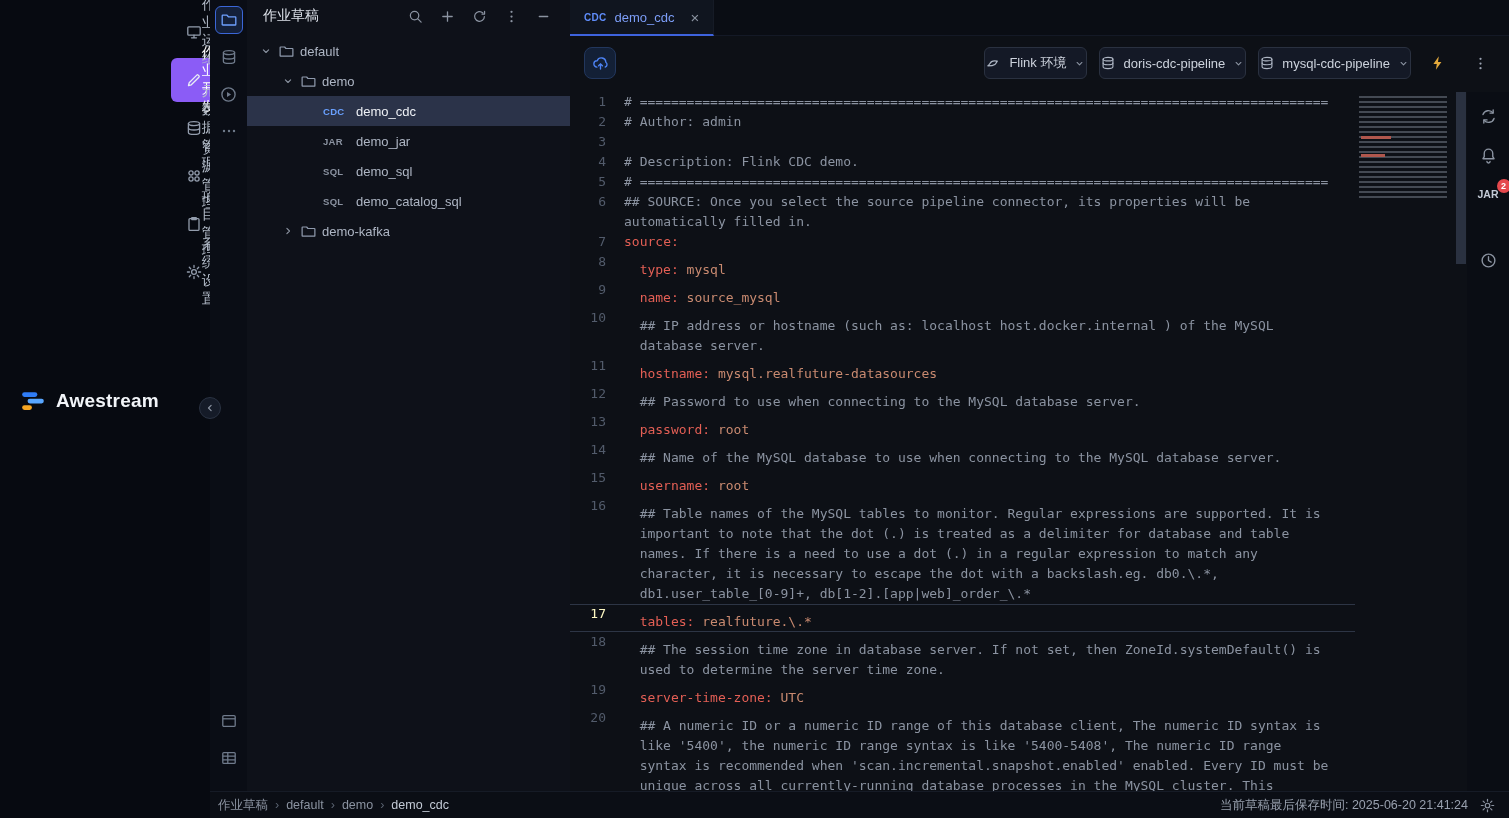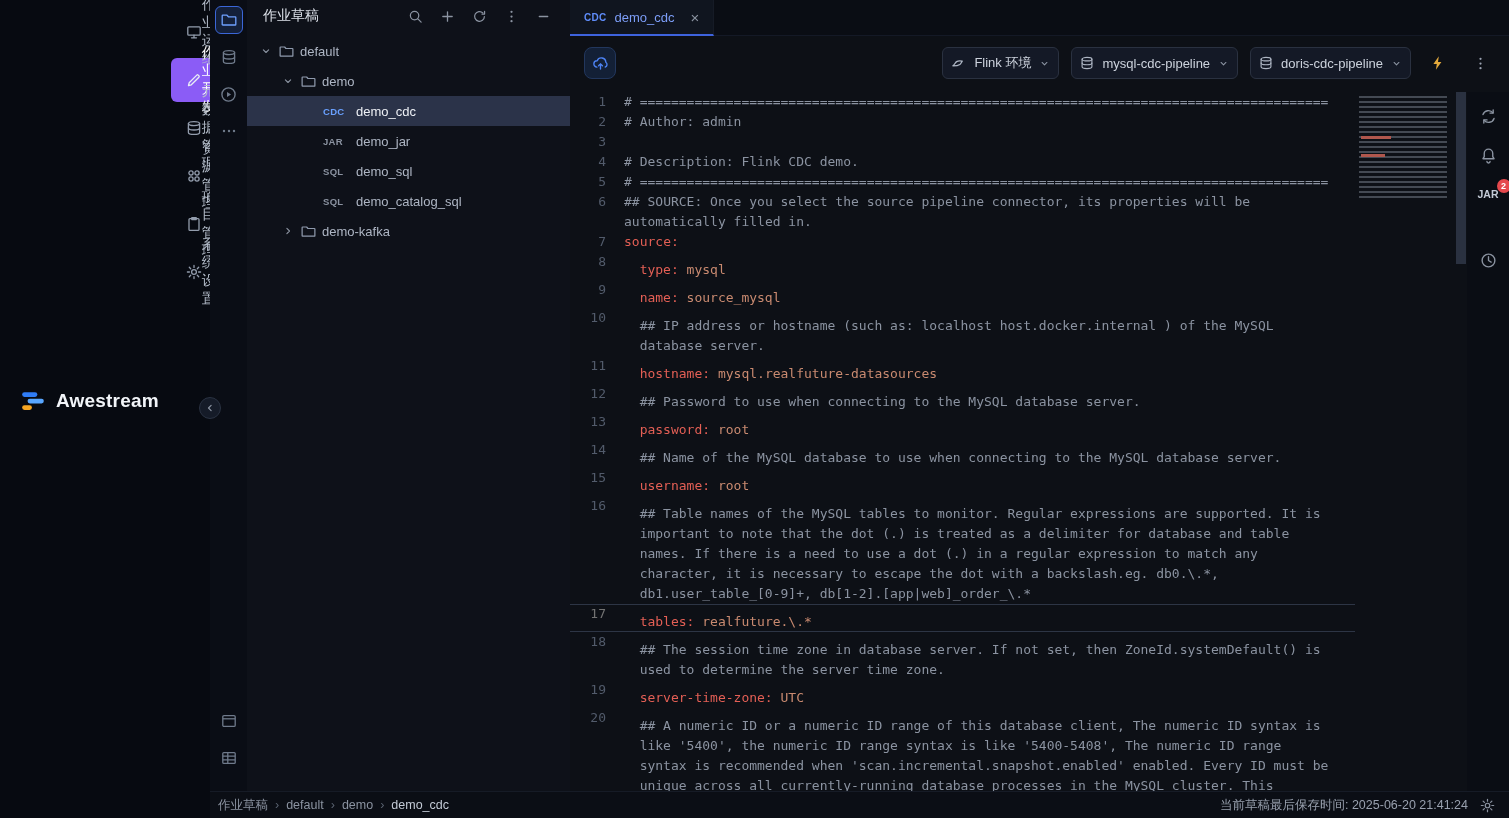--- a/index.html
+++ b/index.html
@@ -58,40 +58,40 @@
   .tabbar { height:36px; flex:none; background:#0a0d14; display:flex; align-items:stretch; border-bottom:1px solid #141926; }
   .tab { display:flex; align-items:center; gap:8px; padding:0 14px; background:#10151f; margin-bottom:-1px;
     border-right:1px solid #161b26; border-bottom:2px solid #3e63dd; color:#7d9ef8; font-size:13px; cursor:pointer; }
   .tab-badge { color:#5f8cf9; font-size:10px; font-weight:700; letter-spacing:.3px; }
   .tab-close { color:#8b93a1; font-size:15px; margin-left:8px; cursor:pointer; }
 
   .toolbar { height:54px; flex:none; display:flex; align-items:center; gap:12px; padding:0 14px; background:#0d1016; }
   .deploy-btn { width:32px; height:32px; flex:none; border-radius:8px; background:#132036; border:1px solid #22375d;
     color:#4d82f3; display:flex; align-items:center; justify-content:center; cursor:pointer; }
   .tb-spacer { flex:1; }
-  .dropdown { height:32px; display:flex; align-items:center; gap:8px; padding:0 8px; border:1px solid #2a3140;
+  .dropdown { height:32px; display:flex; align-items:center; gap:8px; padding:0 1px; border:1px solid #2a3140;
     border-radius:6px; background:#141926; color:#cdd3dd; font-size:13px; cursor:pointer; }
   .dropdown .ic { color:#aeb6c4; }
   .dropdown .chev { color:#8b93a1; }
   .icon-btn { width:30px; height:30px; background:transparent; border:none; display:flex; align-items:center; justify-content:center;
     color:#9aa2b1; cursor:pointer; }
   .icon-btn.bolt { color:#e3a93c; }
 
   .editor-wrap { flex:1; display:flex; min-height:0; padding-top:2px; }
   .code { flex:1; min-width:0; overflow:hidden; font-family:"DejaVu Sans Mono","Liberation Mono",monospace;
     font-size:13px; line-height:20px; color:#d6dce6; }
   .cl { display:flex; }
   .ln { width:54px; flex:none; text-align:right; padding-right:18px; color:#525b6b; }
   .ct { flex:1; min-height:20px; max-width:706px; white-space:pre-wrap; word-break:break-word; }
   .ct.ind { padding-left:2ch;margin-top:8px; }
   .tc { color:#8b93a1; }
   .tk { color:#e35f55; }
   .tv { color:#c98a70; }
   .cl.cur { box-shadow: inset 0 1px 0 #2d3545, inset 0 -1px 0 #2d3545; }
-  .cl.cur .ln { color:#737373; }
+  .cl.cur .ln { color:#fef9c3; }
 
   .minimap { width:100px; flex:none; position:relative; padding:4px 8px 0 4px; cursor:pointer; }
   .mm-base { height:104px; width:88px;
     background:repeating-linear-gradient(to bottom, rgba(150,160,175,.40) 0 2px, transparent 2px 5px); }
   .mm-mark { position:absolute; height:3px; background:#b0574d; }
   .mm-mark.m1 { top:44px; left:6px; width:30px; }
   .mm-mark.m2 { top:62px; left:6px; width:24px; }
   .vscroll { width:12px; flex:none; }
   .vthumb { width:10px; height:172px; margin:0 auto; background:#2a3140; cursor:pointer; }
 
@@ -433,36 +433,36 @@
               </span>
           </div>
           <div class="dropdown">
             <span class="ic">
                 <svg width="14" height="14" viewBox="0 0 16 16" fill="none" stroke="currentColor" stroke-width="1.3" stroke-linecap="round">
                   <ellipse cx="8" cy="3.6" rx="5.6" ry="2"></ellipse>
                   <path d="M2.4 3.6v8.8c0 1.1 2.5 2 5.6 2s5.6-.9 5.6-2V3.6"></path>
                   <path d="M2.4 8c0 1.1 2.5 2 5.6 2s5.6-.9 5.6-2"></path>
                 </svg>
               </span>
-            <span class="dd-label">mysql-cdc-pipeline</span>
+            <span class="dd-label">doris-cdc-pipeline</span>
             <span class="ic chev">
                 <svg width="11" height="11" viewBox="0 0 16 16" fill="none" stroke="currentColor" stroke-width="1.6" stroke-linecap="round" stroke-linejoin="round">
                   <path d="M4.5 6.5 8 10l3.5-3.5"></path>
                 </svg>
               </span>
           </div>
           <div class="dropdown">
             <span class="ic">
                 <svg width="14" height="14" viewBox="0 0 16 16" fill="none" stroke="currentColor" stroke-width="1.3" stroke-linecap="round">
                   <ellipse cx="8" cy="3.6" rx="5.6" ry="2"></ellipse>
                   <path d="M2.4 3.6v8.8c0 1.1 2.5 2 5.6 2s5.6-.9 5.6-2V3.6"></path>
                   <path d="M2.4 8c0 1.1 2.5 2 5.6 2s5.6-.9 5.6-2"></path>
                 </svg>
               </span>
-            <span class="dd-label">doris-cdc-pipeline</span>
+            <span class="dd-label">mysql-cdc-pipeline</span>
             <span class="ic chev">
                 <svg width="11" height="11" viewBox="0 0 16 16" fill="none" stroke="currentColor" stroke-width="1.6" stroke-linecap="round" stroke-linejoin="round">
                   <path d="M4.5 6.5 8 10l3.5-3.5"></path>
                 </svg>
               </span>
           </div>
           <button class="icon-btn bolt">
             <span class="ic">
                 <svg width="16" height="16" viewBox="0 0 16 16">
                   <path d="M8.8 1.2 3.4 9h3.4l-.9 5.8L11.4 7H8z" fill="currentColor"></path>

